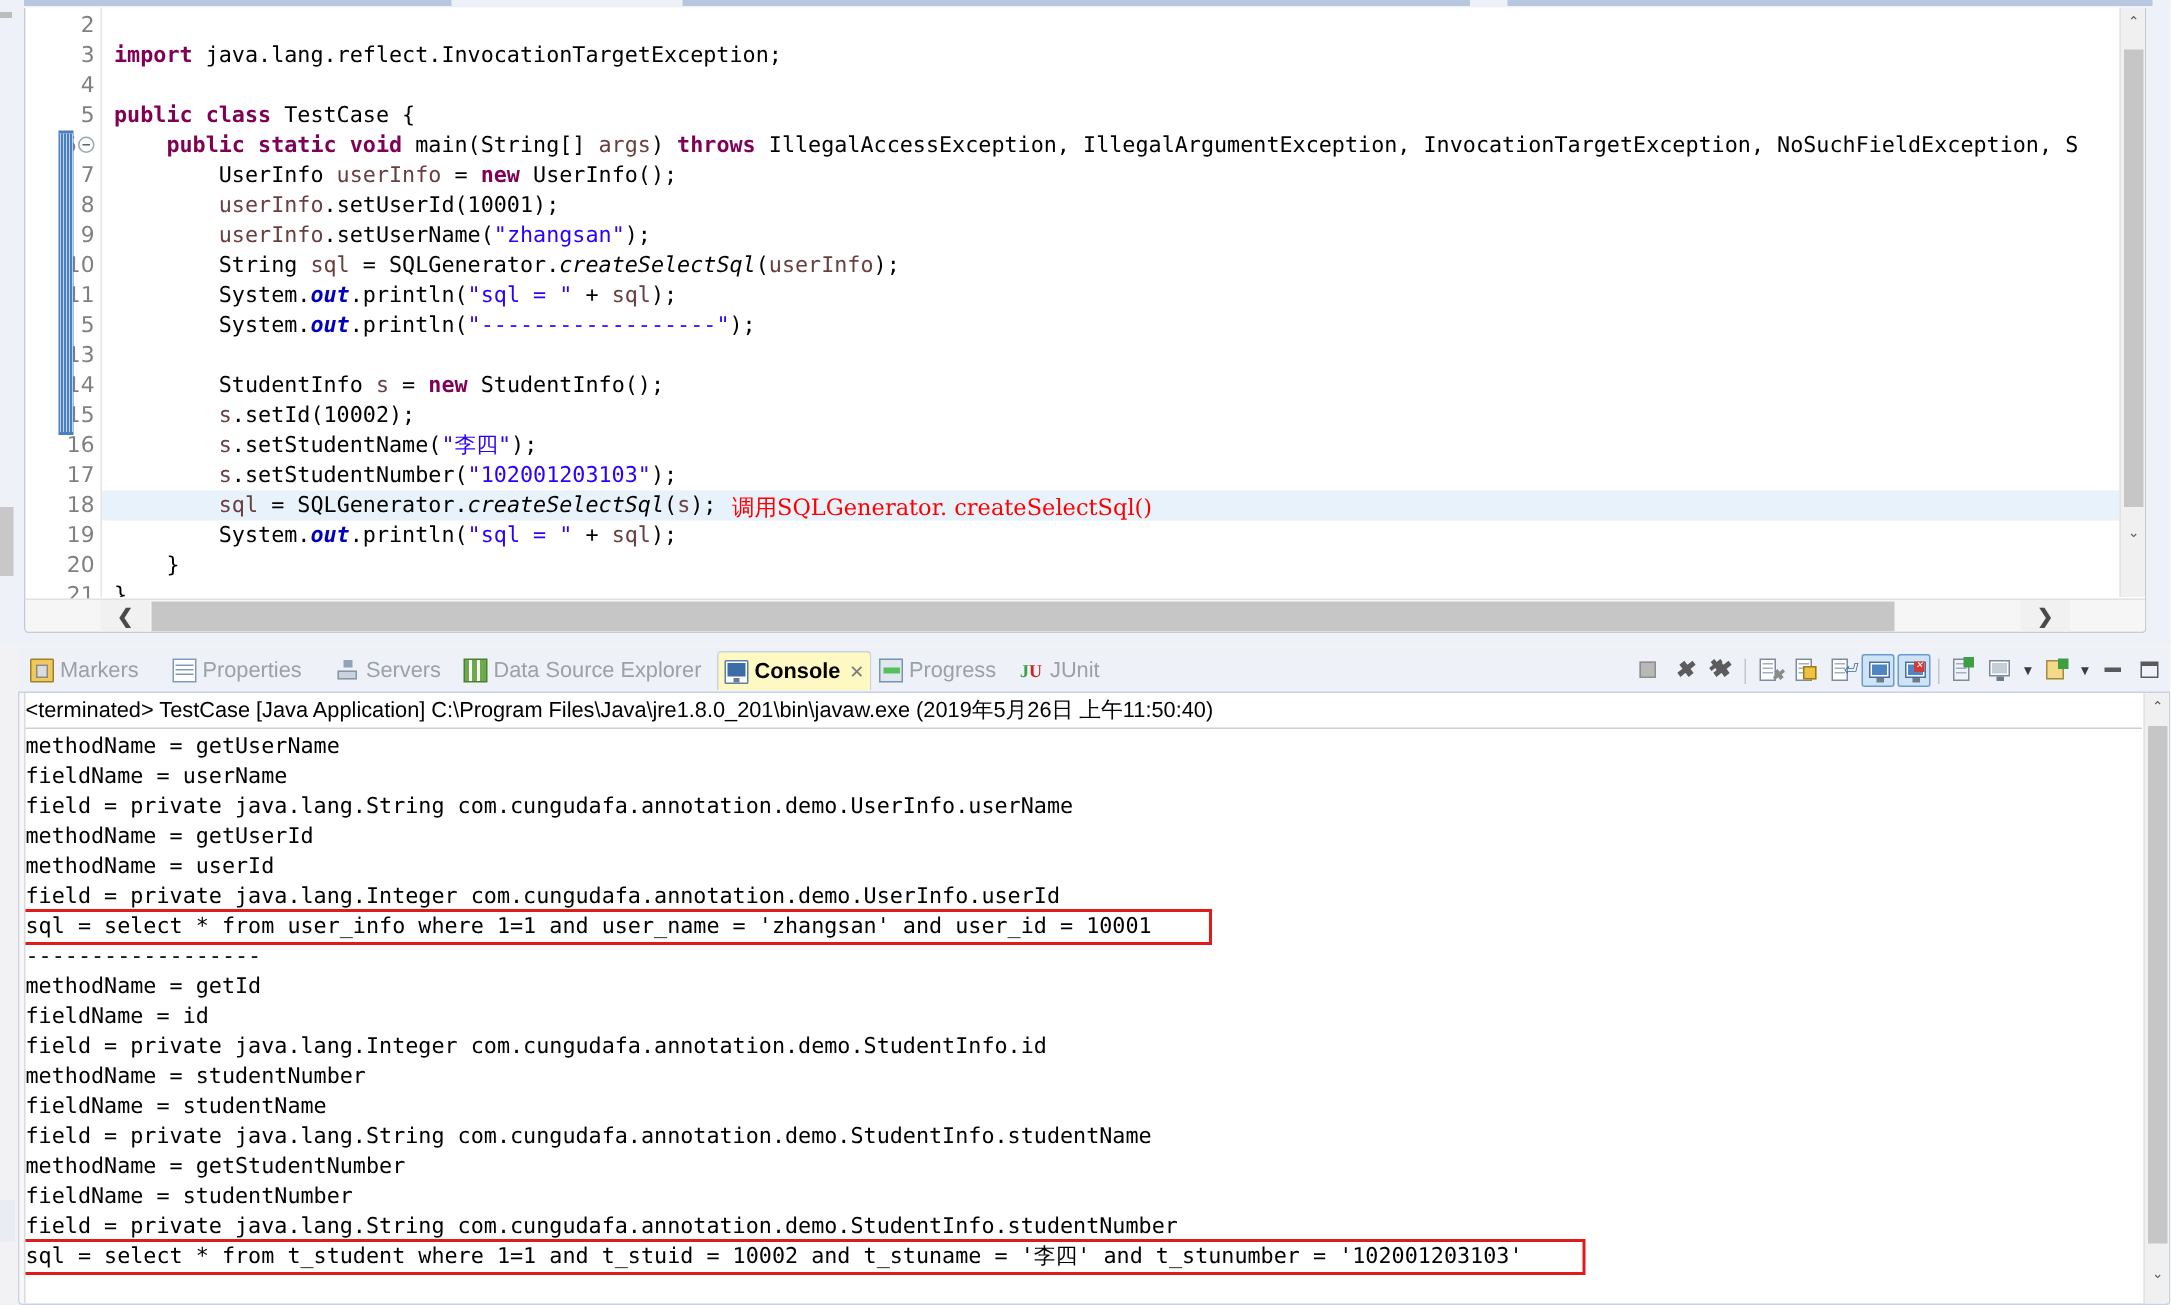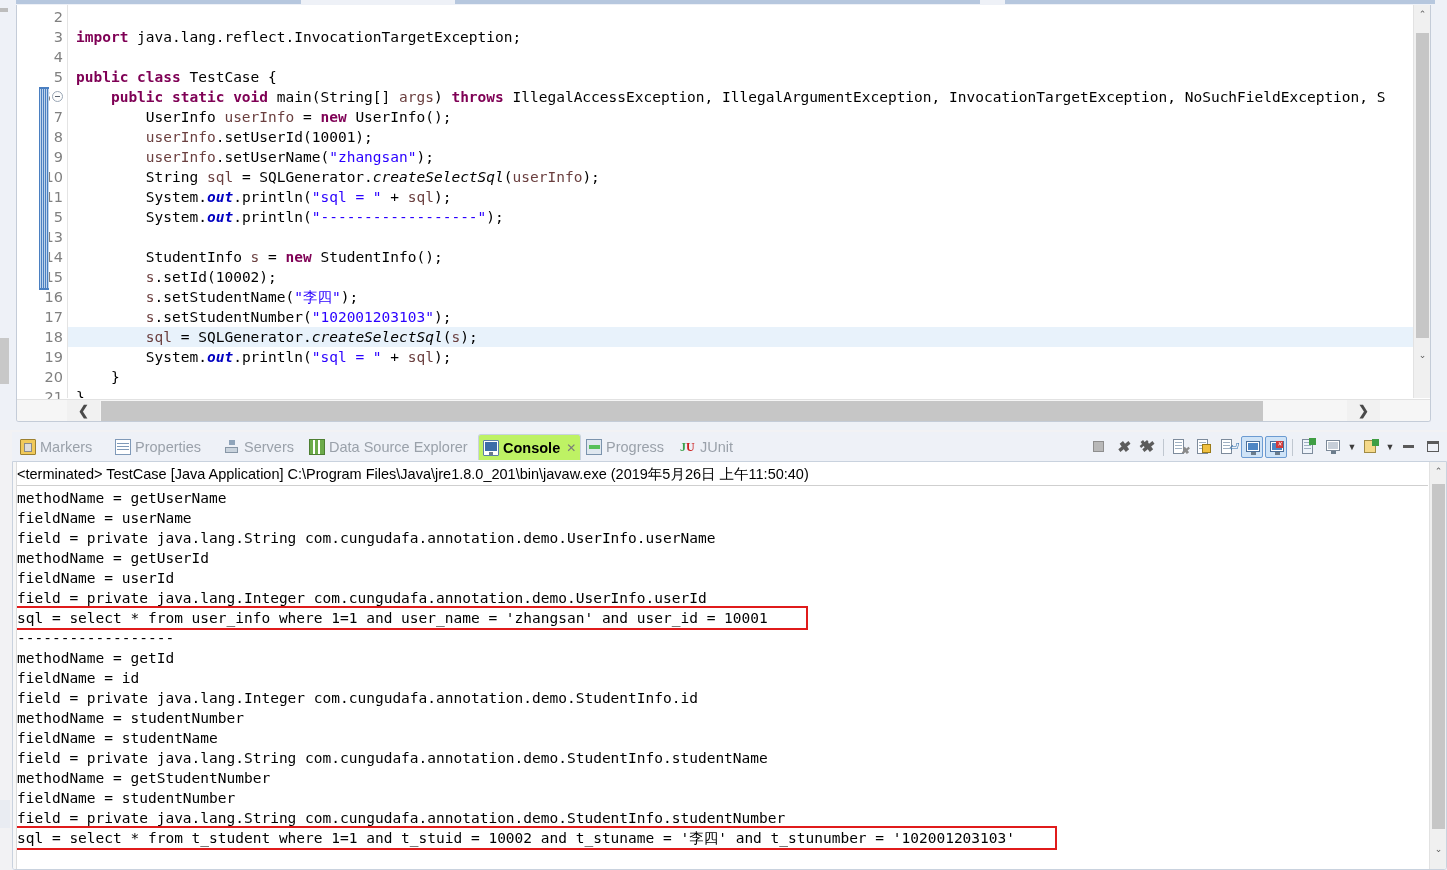--- a/index.html
+++ b/index.html
@@ -179,21 +179,21 @@
     width: 1435px; height: 30px;
   }
   .view-tab {
     position: absolute; top: 2px; height: 26px;
     display: flex; align-items: center;
     font-size: 14.5px; color: #9aa1aa;
     white-space: nowrap;
   }
   .view-tab.active {
     color: #000000;
-    background: #bef264;
+    background: #fef9c3;
     border: 1px solid #c9d2de;
     border-bottom: none;
     border-radius: 3px 3px 0 0;
     box-sizing: border-box;
     padding: 0 4px;
   }
   .vt-icon {
     width: 16px; height: 16px;
     margin-right: 4px;
     flex: 0 0 16px;
@@ -390,20 +390,21 @@
         <div class="code-line" style="top:242px">        StudentInfo <span class="param">s</span> = <span class="kw">new</span> StudentInfo();</div>
 
         <div class="code-line" style="top:262px">        <span class="param">s</span>.setId(10002);</div>
 
         <div class="code-line" style="top:282px">        <span class="param">s</span>.setStudentName(<span class="str">"李四"</span>);</div>
 
         <div class="code-line" style="top:302px">        <span class="param">s</span>.setStudentNumber(<span class="str">"102001203103"</span>);</div>
 
         <div class="code-line" style="top:322px">        <span class="param">sql</span> = SQLGenerator.<span class="meth">createSelectSql</span>(<span class="param">s</span>);</div>
 
+        <div class="code-line anno-cn" style="top:323px; left:420px">调用SQLGenerator. createSelectSql()</div>
 
         <div class="code-line" style="top:342px">        System.<span class="statm">out</span>.println(<span class="str">"sql = "</span> + <span class="param">sql</span>);</div>
 
         <div class="code-line" style="top:362px">    }</div>
 
         <div class="code-line" style="top:382px">}</div>
       </div>
 
       <div id="ed-vscroll">
         <div class="sb-arrow" style="top:0">⌃</div>
@@ -527,21 +528,21 @@
       <div id="cn-left-edge"></div>
 
       <div id="console-header">&lt;terminated&gt; TestCase [Java Application] C:\Program Files\Java\jre1.8.0_201\bin\javaw.exe (2019年5月26日 上午11:50:40)</div>
       <div id="console-header-rule"></div>
 
       <div id="console-out">
         <div class="out-line" style="top:0px">methodName = getUserName</div>
         <div class="out-line" style="top:20px">fieldName = userName</div>
         <div class="out-line" style="top:40px">field = private java.lang.String com.cungudafa.annotation.demo.UserInfo.userName</div>
         <div class="out-line" style="top:60px">methodName = getUserId</div>
-        <div class="out-line" style="top:80px">fieldName = userId</div>
+        <div class="out-line" style="top:80px">methodName = userId</div>
         <div class="out-line" style="top:100px">field = private java.lang.Integer com.cungudafa.annotation.demo.UserInfo.userId</div>
         <div class="out-line" style="top:120px">sql = select * from user_info where 1=1 and user_name = 'zhangsan' and user_id = 10001</div>
         <div class="redbox" style="left:-3px; top:118px; width:794px; height:24px"></div>
         <div class="out-line" style="top:140px">------------------</div>
         <div class="out-line" style="top:160px">methodName = getId</div>
         <div class="out-line" style="top:180px">fieldName = id</div>
         <div class="out-line" style="top:200px">field = private java.lang.Integer com.cungudafa.annotation.demo.StudentInfo.id</div>
         <div class="out-line" style="top:220px">methodName = studentNumber</div>
         <div class="out-line" style="top:240px">fieldName = studentName</div>
         <div class="out-line" style="top:260px">field = private java.lang.String com.cungudafa.annotation.demo.StudentInfo.studentName</div>

